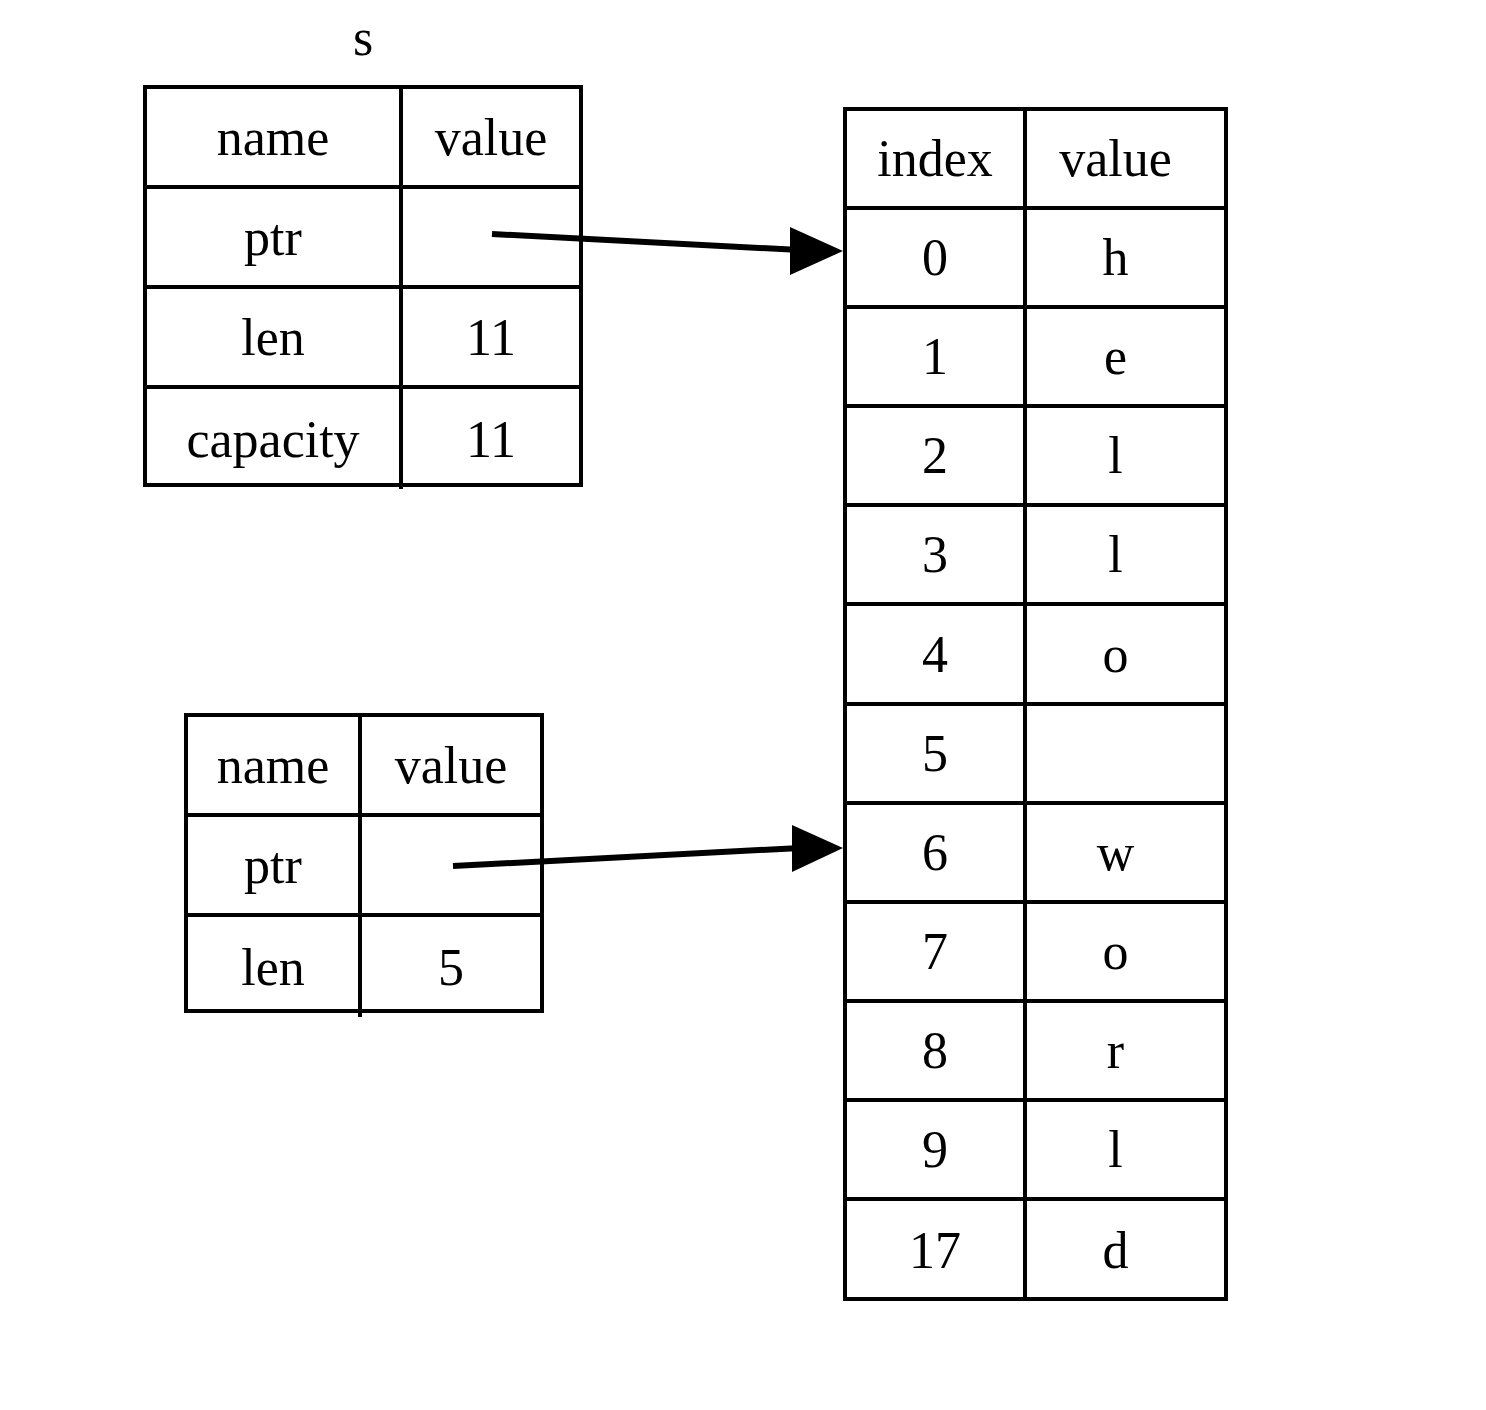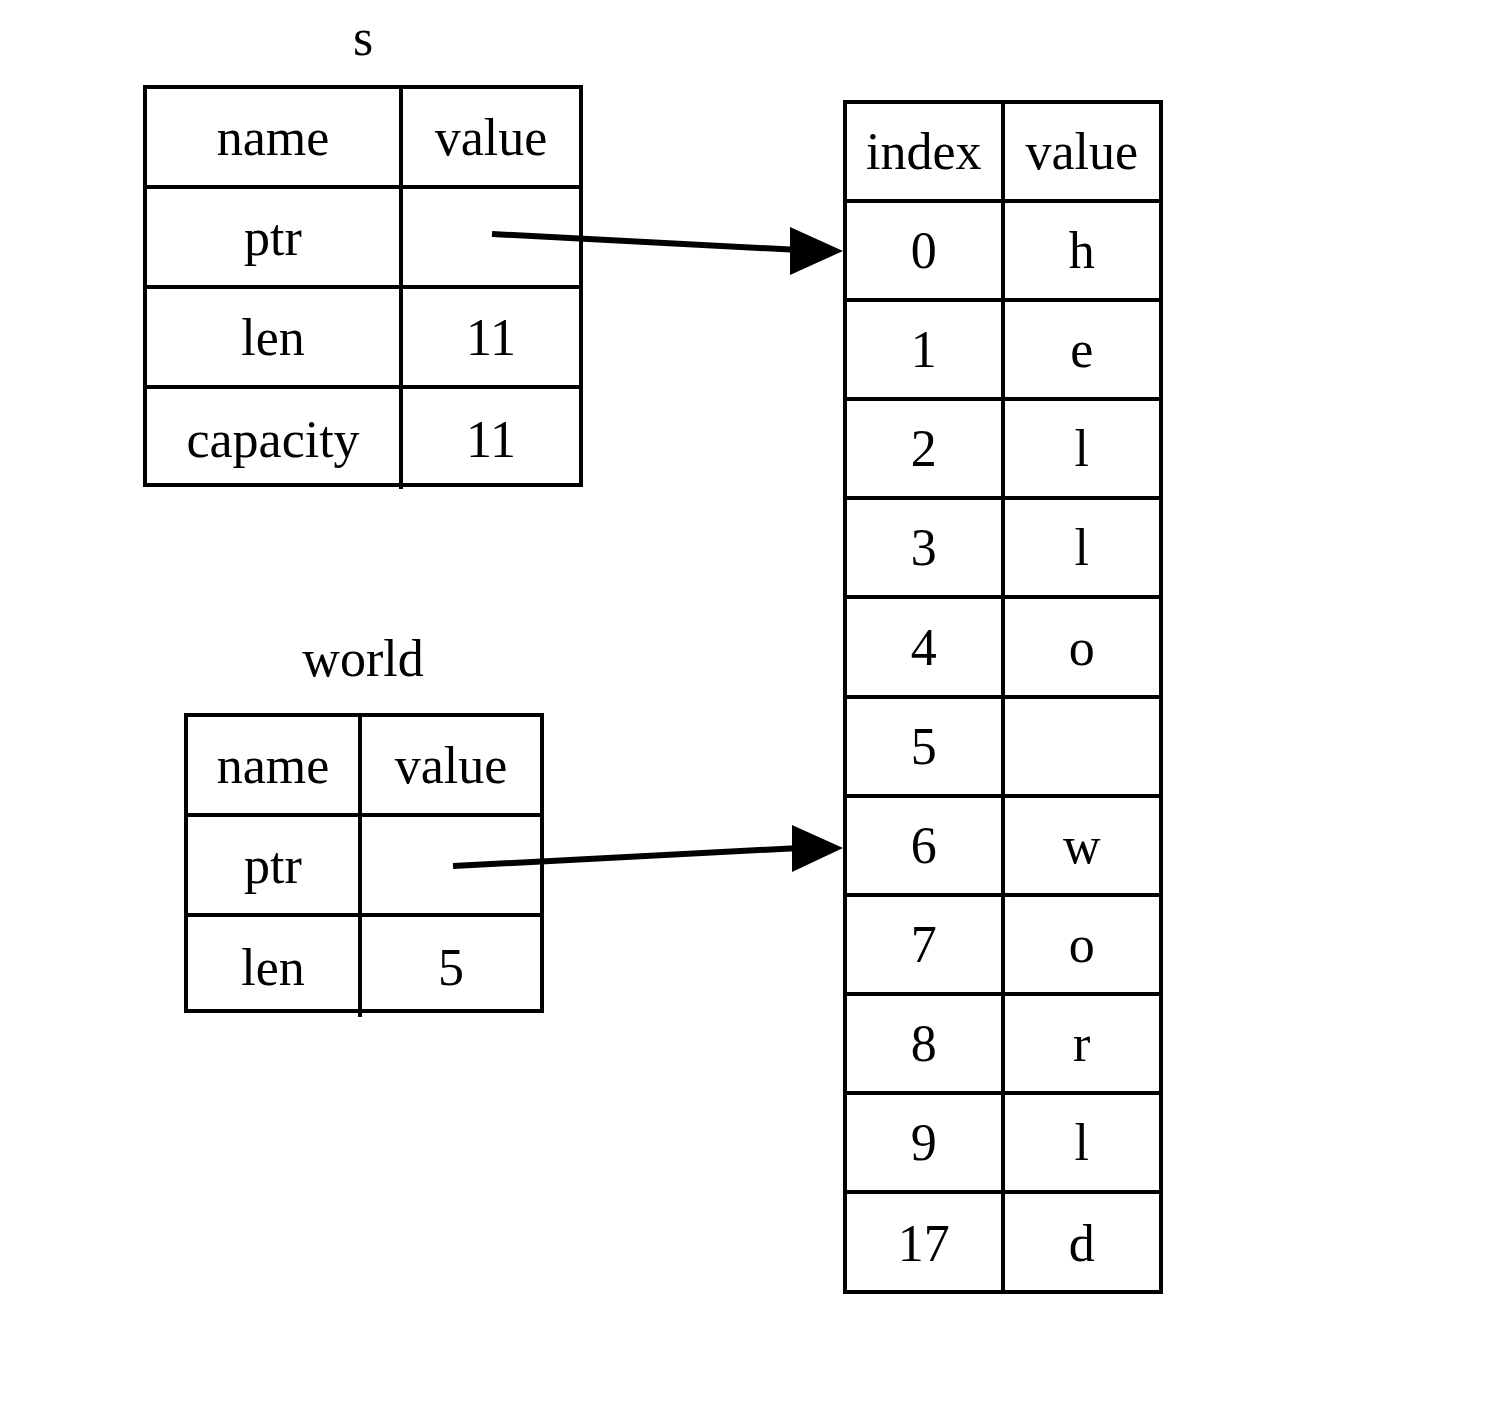--- a/index.html
+++ b/index.html
@@ -85,22 +85,22 @@
 
   #world-title {
     left: 263px;
     top: 633px;
     width: 200px;
   }
 
   
   #buffer-table {
     left: 843px;
-    top: 100px;
-    width: 320px;
+    top: 107px;
+    width: 385px;
     height: 1194px;
   }
   #buffer-table .struct-row { height: 99.1px; }
   #buffer-table .cell { font-size: 52px; }
   #buffer-table .left-col  { width: 180px; }
   #buffer-table .right-col { width: 177px; }
 
   
   #arrow-layer {
     position: absolute;
@@ -130,21 +130,20 @@
     <div class="struct-row">
       <div class="cell left-col">len</div>
       <div class="cell right-col">11</div>
     </div>
     <div class="struct-row">
       <div class="cell left-col">capacity</div>
       <div class="cell right-col">11</div>
     </div>
   </div>
 
-  <div class="table-title" id="world-title">world</div>
 
   <div class="struct-table" id="world-table">
     <div class="struct-row">
       <div class="cell left-col">name</div>
       <div class="cell right-col">value</div>
     </div>
     <div class="struct-row">
       <div class="cell left-col">ptr</div>
       <div class="cell right-col"></div>
     </div>

